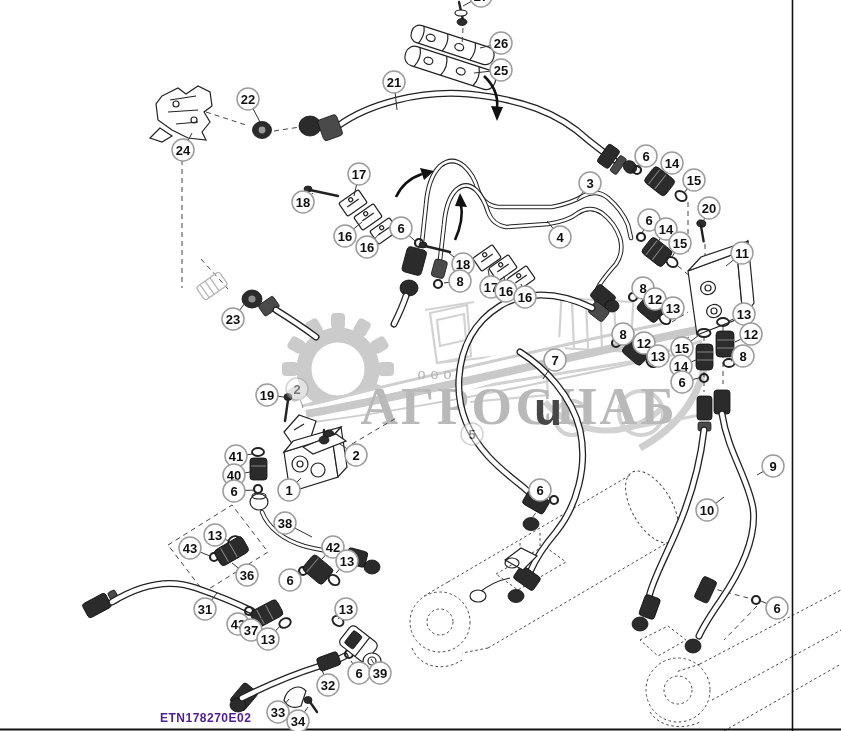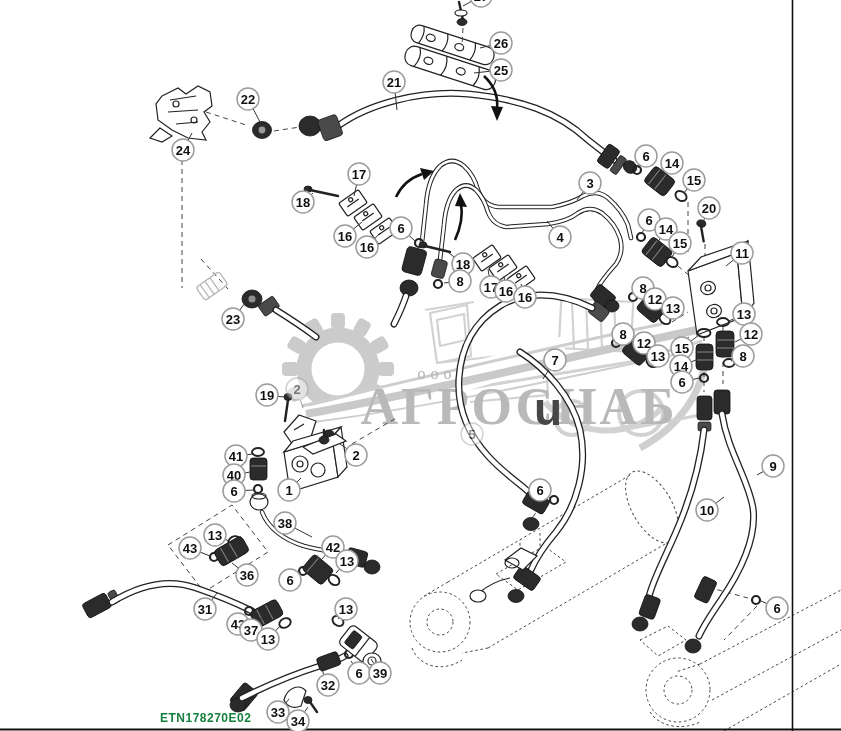--- a/index.html
+++ b/index.html
@@ -26,21 +26,21 @@
   .stripe{stroke:#888;stroke-width:1;}
   
   .wm-ooo{font:16px "Liberation Serif",serif;letter-spacing:5px;fill:#b3b3b3;text-anchor:middle;}
   .wm-big{font:bold 52px "Liberation Serif",serif;letter-spacing:3px;fill:#b9b9b9;text-anchor:middle;}
   .wm-u{font:bold 46px "Liberation Sans",sans-serif;fill:#474747;text-anchor:middle;}
   
   .leader{stroke:#333;stroke-width:1;}
   .co-c{fill:#fff;stroke:#9c9c9c;stroke-width:1.5;}
   .co-t{font:bold 13px "Liberation Sans",sans-serif;text-anchor:middle;fill:#101010;}
   .etn{position:absolute;left:160px;top:711px;font:bold 12px "Liberation Sans",sans-serif;
-       color:#15803d;letter-spacing:.5px;}
+       color:#4c1d95;letter-spacing:.5px;}
 </style>
 </head>
 <body>
 
 <div class="stage">
 
 <svg width="841" height="731" viewBox="0 0 841 731">
 
   <g>
 

